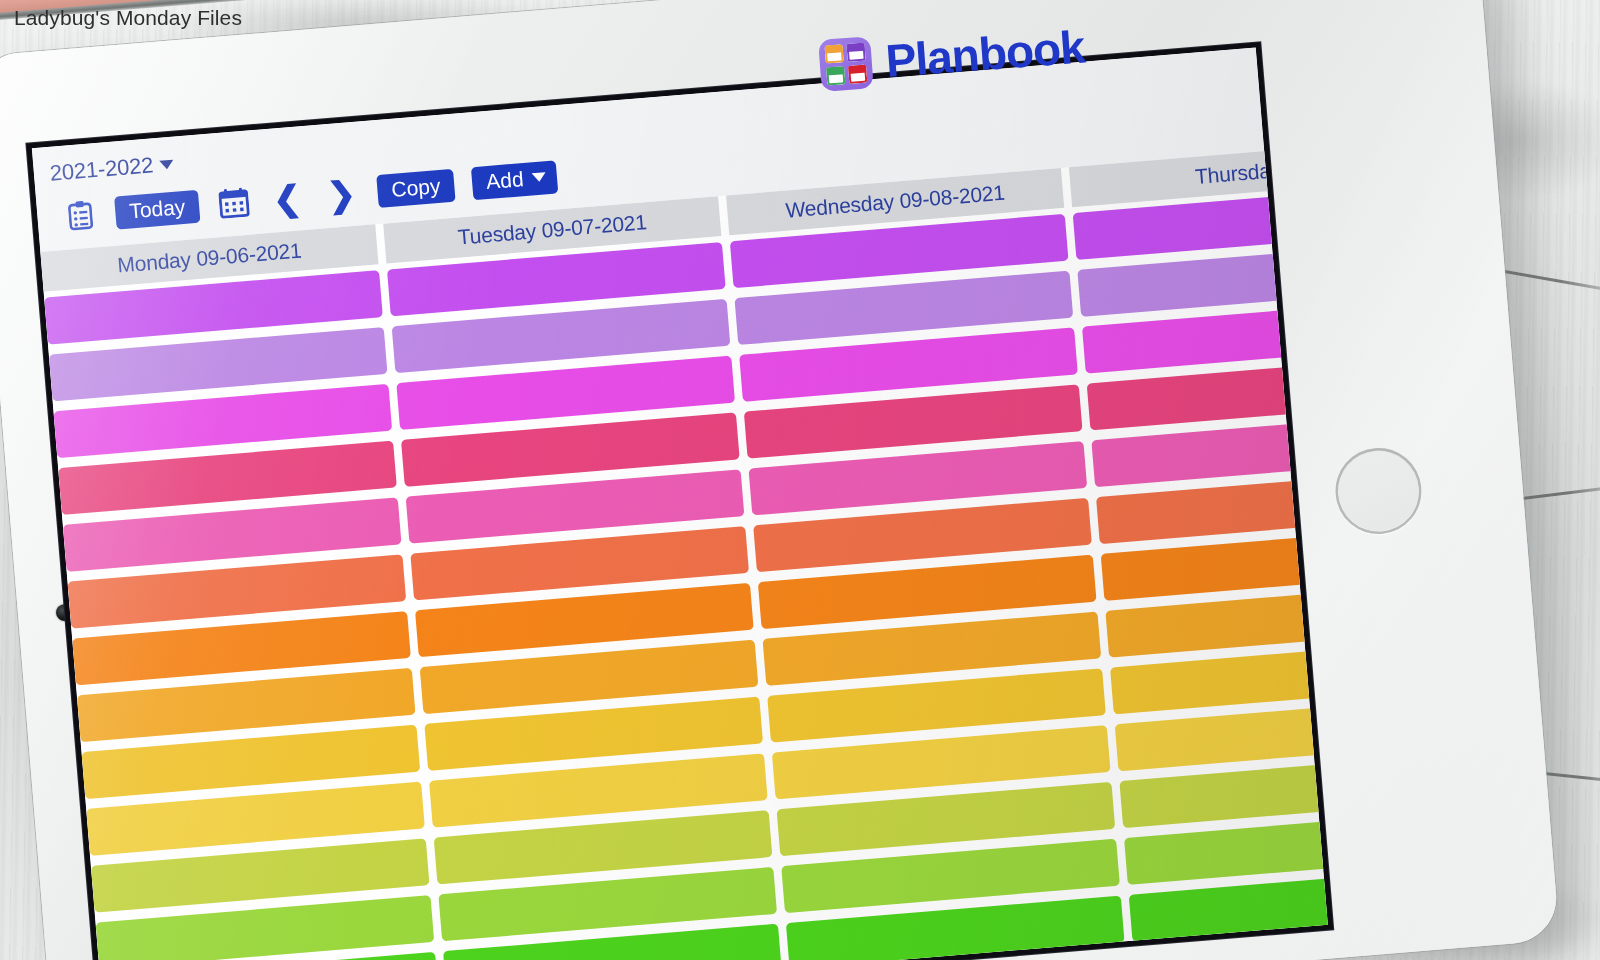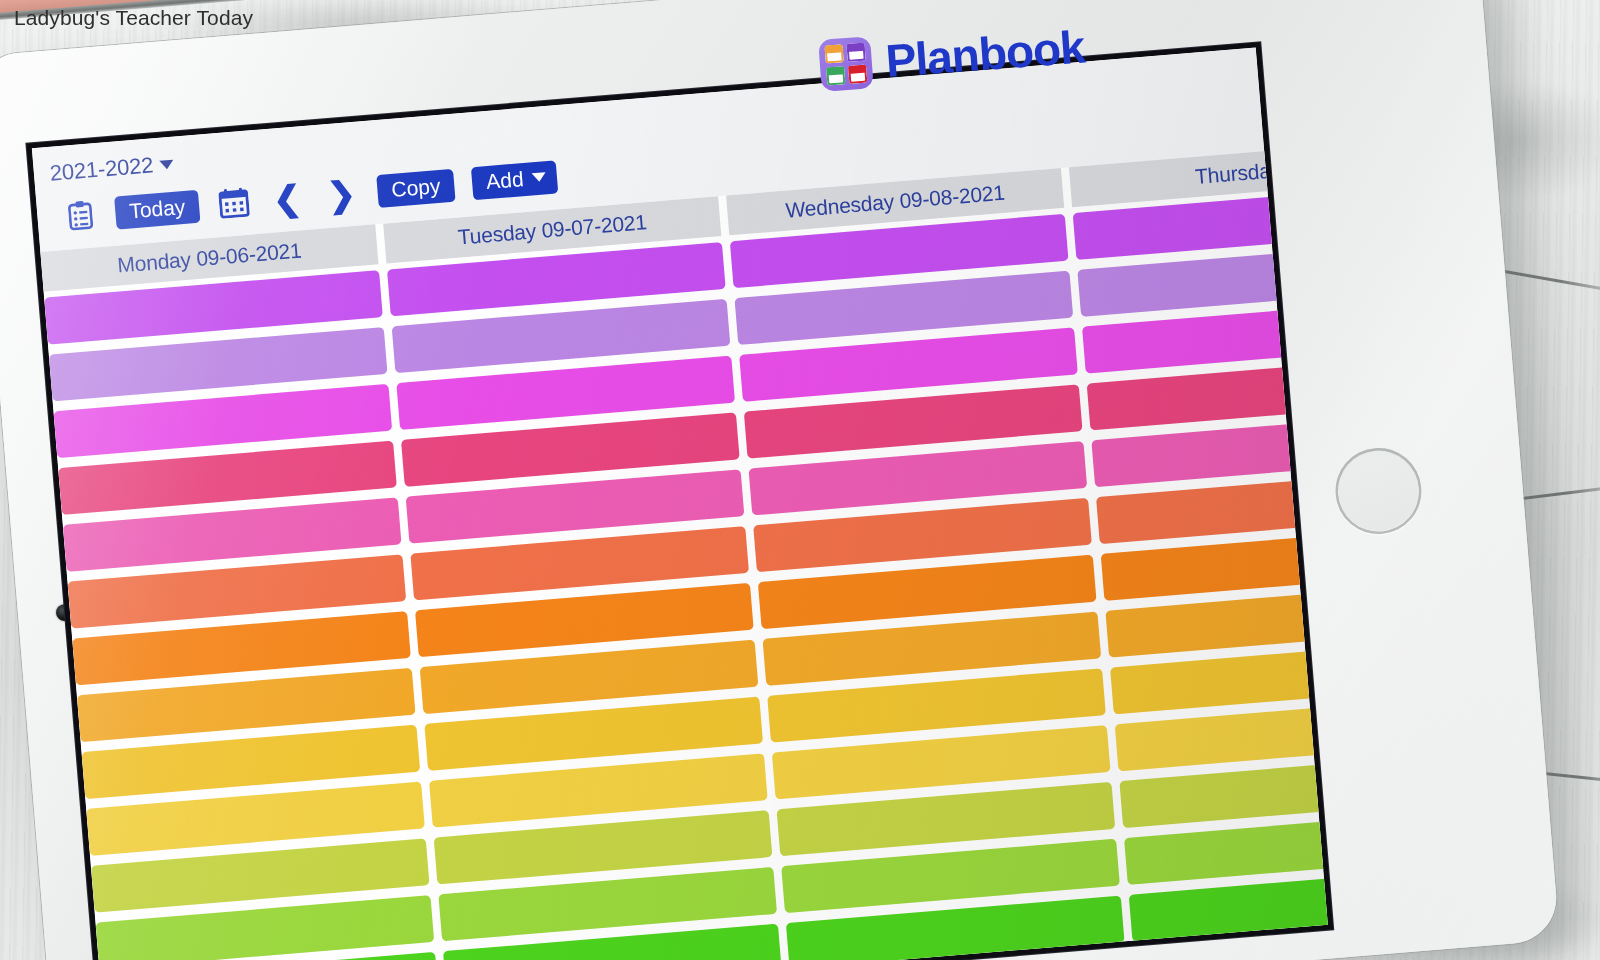--- a/index.html
+++ b/index.html
@@ -460,15 +460,15 @@
   <div id="logo">
     <div id="logo-mark">
       <div class="logo-card lc-orange"></div>
       <div class="logo-card lc-purple"></div>
       <div class="logo-card lc-green"></div>
       <div class="logo-card lc-red"></div>
     </div>
     <div id="logo-text">Planbook</div>
   </div>
 
-  <div id="watermark">Ladybug's Teacher Today</div>
+  <div id="watermark">Ladybug's Monday Files</div>
 
 </div>
 
 </body></html>

